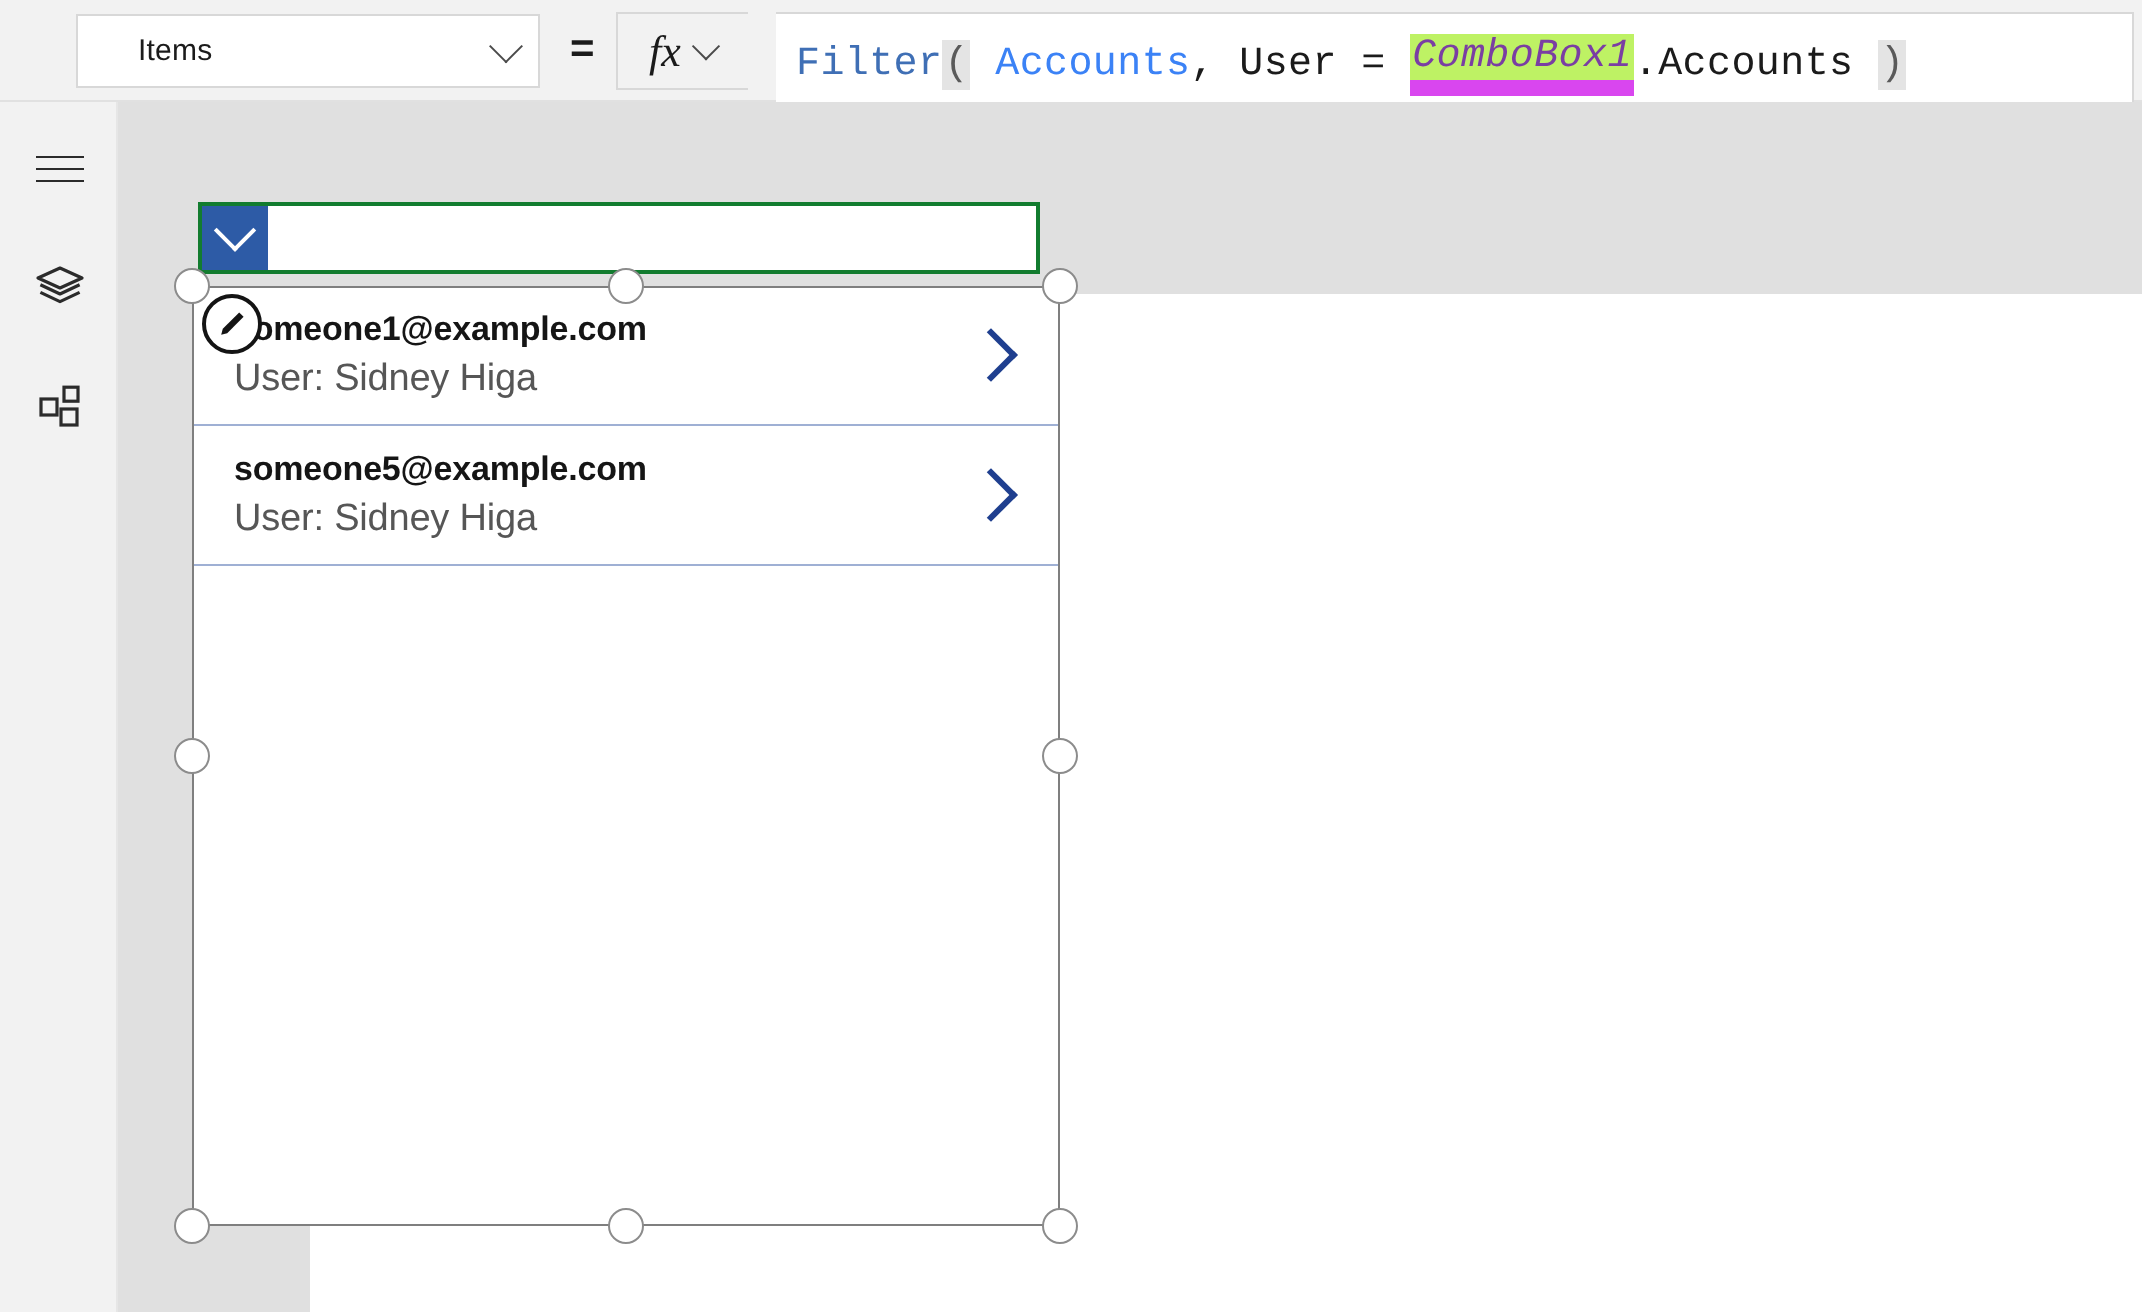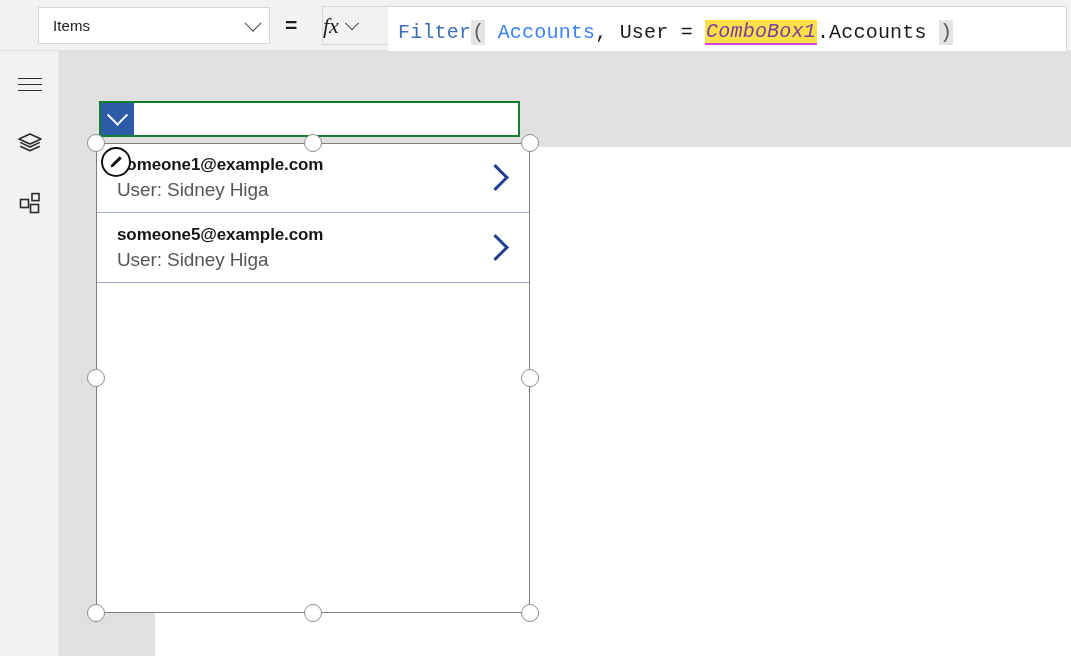--- a/index.html
+++ b/index.html
@@ -34,48 +34,49 @@
     display: flex;
     align-items: center;
     padding: 0 10px 0 14px;
     cursor: pointer;
   }
   #property-select .prop-label {
     flex: 1;
     font-size: 15px;
     color: #1b1b1b;
     letter-spacing: .1px;
+    margin-left: 16px;
   }
   .chev-down {
     width: 11px; height: 11px;
     border-right: 1.4px solid #4a4a4a;
     border-bottom: 1.4px solid #4a4a4a;
     transform: rotate(45deg) translate(-2px,-2px);
     flex: none;
   }
   #equals-sign {
     position: absolute;
     left: 285px; top: 14px;
     font-size: 21px;
     font-weight: bold;
     color: #1b1b1b;
     line-height: 22px;
     font-family: "Liberation Sans", sans-serif;
   }
   #fx-button {
     position: absolute;
-    left: 322px; top: 6px;
+    left: 308px; top: 6px;
     width: 66px; height: 39px;
     background: #f2f2f2;
     border: 1px solid #d8d8d8;
     border-right: none;
     box-sizing: border-box;
     display: flex;
     align-items: center;
-    justify-content: flex-start;
+    justify-content: center;
     gap: 8px;
     cursor: pointer;
   }
   #fx-button .fx-glyph {
     font-family: "Liberation Serif", serif;
     font-style: italic;
     font-size: 22px;
     color: #1b1b1b;
     line-height: 22px;
   }
@@ -99,22 +100,22 @@
     cursor: text;
   }
   .tok-fn      { color: #3f6fb5; }
   .tok-table   { color: #3b82f6; }
   .tok-ident   { color: #1b1b1b; }
   .tok-op      { color: #1b1b1b; }
   .tok-paren   { color: #5a5a5a; background: #e4e4e4; padding: 1px 1px; }
   .tok-control {
     color: #7a3ea3;
     font-style: italic;
-    background: #fde047;
-    border-bottom: 2px solid #d946ef;
+    background: #bef264;
+    border-bottom: 8px solid #d946ef;
     padding: 0 1px;
   }
 
   
   #left-rail {
     position: absolute;
     left: 0; top: 51px;
     width: 59px; height: 605px;
     background: #f2f2f2;
     border-right: 1px solid #e6e6e6;

